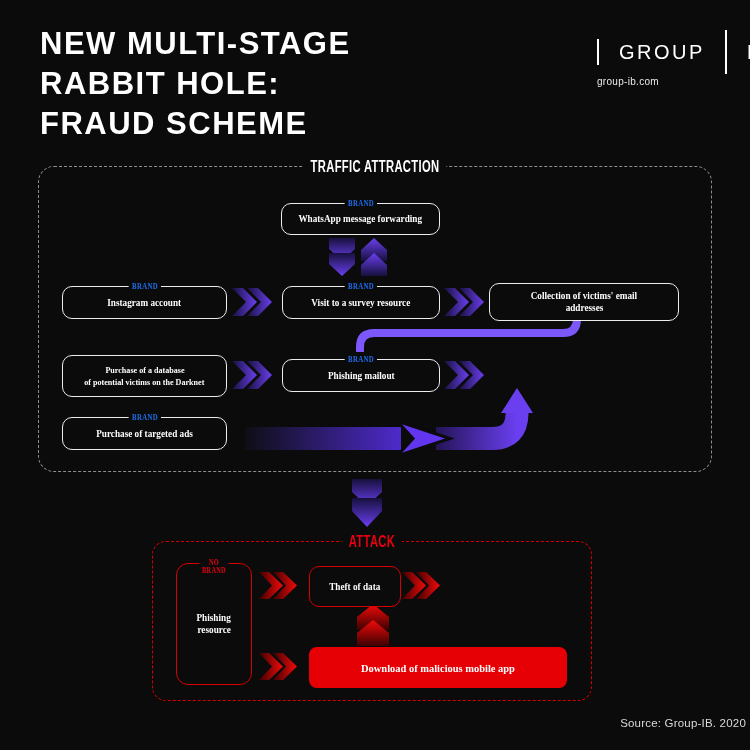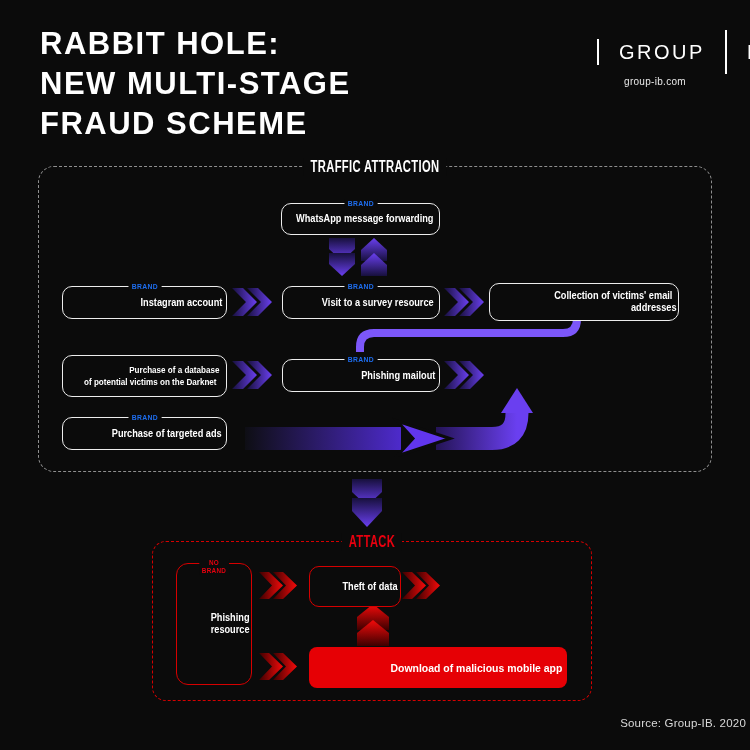--- a/index.html
+++ b/index.html
@@ -5,35 +5,35 @@
   html,body{margin:0;padding:0;background:#000;}
   #page{position:relative;width:750px;height:750px;background:#0b0b0b;overflow:hidden;
         font-family:"Liberation Sans",sans-serif;}
   
   #title{position:absolute;left:40px;top:24px;color:#fff;font-size:31px;font-weight:bold;
          letter-spacing:1.5px;line-height:40px;}
   #logo{position:absolute;left:597px;top:30px;display:flex;align-items:center;color:#fff;}
   #logo .bar{width:2px;height:26px;background:#fff;}
   #logo .bar.tall{height:44px;}
   #logo .ltxt{font-size:20px;letter-spacing:2.5px;padding:0 20px;font-weight:400;}
-  #website{position:absolute;left:597px;top:76px;width:116px;text-align:center;color:#e8e8e8;
+  #website{position:absolute;left:597px;top:76px;width:116px;text-align:left;color:#e8e8e8;
            font-size:10px;letter-spacing:.3px;}
   
   .section{position:absolute;border-radius:16px;}
   #traffic-box{left:38px;top:166px;width:672px;height:304px;border:1.5px dashed #8f8f8f;}
   #attack-box{left:152px;top:541px;width:438px;height:158px;border:1.5px dashed #d60000;border-radius:14px;}
   .section-title{position:absolute;top:-9px;left:50%;transform:translateX(-50%) scaleX(.70);
                  background:#0b0b0b;padding:0 10px;font-size:16px;line-height:18px;font-weight:bold;
                  letter-spacing:.5px;white-space:nowrap;}
   #traffic-title{color:#fff;}
   #attack-title{color:#e8000f;}
   
   .box{position:absolute;background:#0b0b0b;border:1.5px solid #ededed;border-radius:10px;
-       display:flex;flex-direction:column;align-items:flex-end;justify-content:center;
-       color:#fff;font-weight:bold;font-size:10px;text-align:center;}
+       display:flex;flex-direction:column;align-items:center;justify-content:center;
+       color:#fff;font-weight:bold;font-size:10px;text-align:center;font-family:Liberation Serif, serif;}
   .box .line{white-space:nowrap;transform:scaleX(.92);line-height:12px;}
   .box .line.cond{transform:scaleX(.88);font-size:9.2px;}
   .red-border{border-color:#d60000;}
   .red-fill{background:#e60005;border:none;border-radius:8px;font-size:11px;}
   .red-fill .line{transform:scaleX(.95);}
   
   .brand-label{position:absolute;top:-5px;left:50%;transform:translateX(-50%) scaleX(.85);
                background:#0b0b0b;padding:0 4px;color:#1e6ef0;font-size:8px;line-height:9px;
                font-weight:bold;letter-spacing:.4px;white-space:nowrap;}
   .no-brand-label{position:absolute;top:-5px;left:50%;transform:translateX(-50%) scaleX(.85);
@@ -68,22 +68,22 @@
           <stop offset="1" stop-color="#f50a0a"></stop>
       </linearGradient>
       <linearGradient id="grVu" x1="0" y1="0" x2="0" y2="1">
         <stop offset="0" stop-color="#f50a0a"></stop>
           <stop offset="1" stop-color="#3c0000"></stop>
       </linearGradient>
     </defs>
   </svg>
 
   <div id="title">
+    <div>NEW MULTI-STAGE</div>
     <div>RABBIT HOLE:</div>
-    <div>NEW MULTI-STAGE</div>
     <div>FRAUD SCHEME</div>
   </div>
 
   <div id="logo">
     <div class="bar"></div>
     <span class="ltxt">GROUP</span>
     <div class="bar tall"></div>
     <span class="ltxt">IB</span>
     <div class="bar"></div>
   </div>

